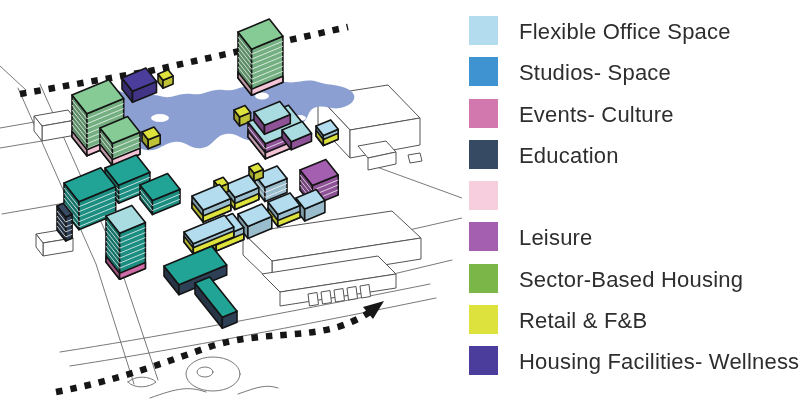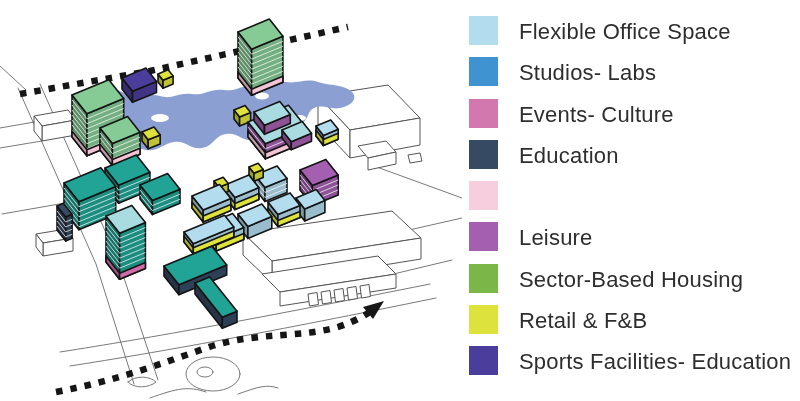--- a/index.html
+++ b/index.html
@@ -365,21 +365,21 @@
     <div class="legend-row">
       <svg width="29" height="29">
           <rect width="29" height="29" fill="#b3dcee"></rect>
         </svg>
       <span class="legend-label">Flexible Office Space</span>
     </div>
     <div class="legend-row">
       <svg width="29" height="29">
           <rect width="29" height="29" fill="#3e93d0"></rect>
         </svg>
-      <span class="legend-label">Studios- Labs</span>
+      <span class="legend-label">Studios- Space</span>
     </div>
     <div class="legend-row">
       <svg width="29" height="29">
           <rect width="29" height="29" fill="#d378ae"></rect>
         </svg>
       <span class="legend-label">Events- Culture</span>
     </div>
     <div class="legend-row">
       <svg width="29" height="29">
           <rect width="29" height="29" fill="#364a63"></rect>
@@ -406,16 +406,16 @@
     <div class="legend-row">
       <svg width="29" height="29">
           <rect width="29" height="29" fill="#dde23d"></rect>
         </svg>
       <span class="legend-label">Retail &amp; F&amp;B</span>
     </div>
     <div class="legend-row">
       <svg width="29" height="29">
           <rect width="29" height="29" fill="#4b3d9c"></rect>
         </svg>
-      <span class="legend-label">Sports Facilities- Education</span>
+      <span class="legend-label">Housing Facilities- Wellness</span>
     </div>
   </div>
 </div>
 
 </body></html>

